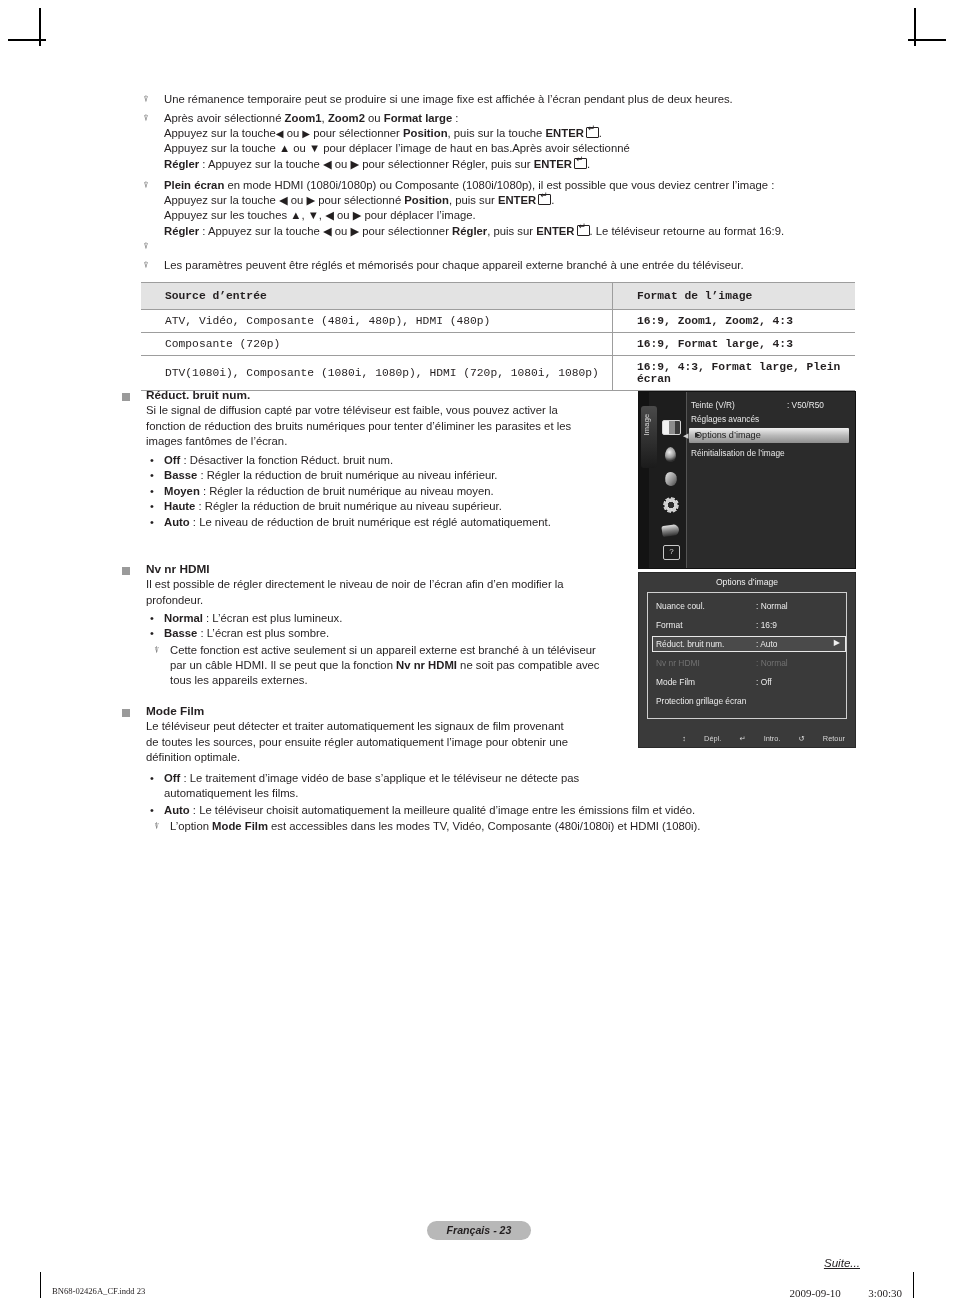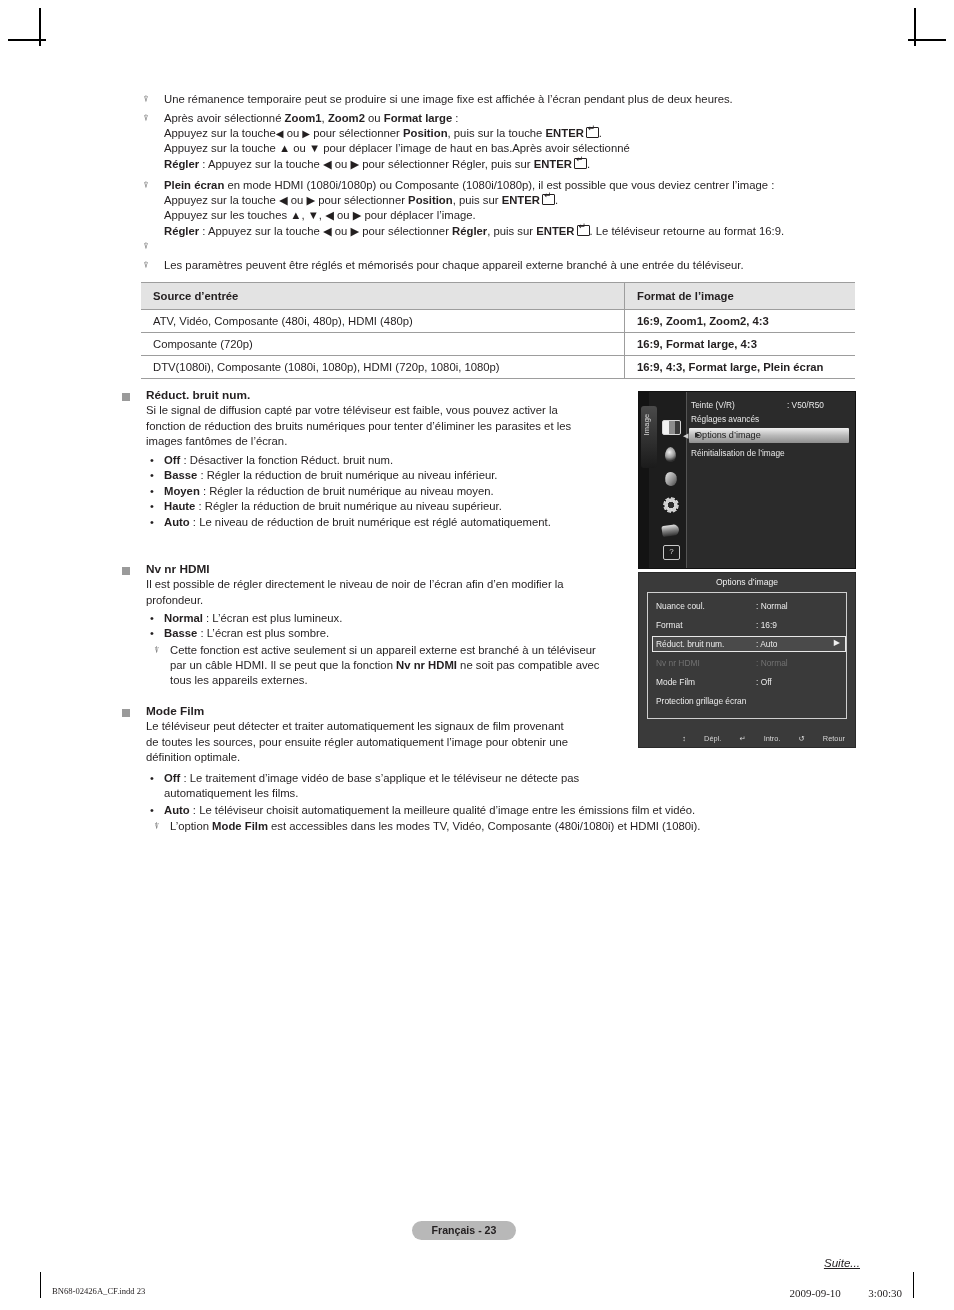--- a/index.html
+++ b/index.html
@@ -28,22 +28,22 @@
   }
   .ent:after{
     content:"\21B5";position:absolute;left:1px;top:-4px;font-size:9px;
     line-height:9px;color:#231f20;
   }
   .arr{font-size:10px;line-height:1;}
 
   
   .tbl{position:absolute;border-collapse:collapse;border-spacing:0;}
   .tbl td,.tbl th{
-    font-size:11.3px;padding:5px 0 5px 12px;text-align:left;
-    border-bottom:1px solid #9d9d9d;vertical-align:middle;font-weight:normal;
+    font-size:11.3px;padding:5px 0 5px 24px;text-align:left;
+    border-bottom:1px solid #9d9d9d;vertical-align:middle;font-weight:normal;font-family:Liberation Mono, monospace;
   }
   .tbl thead th{background:#e3e3e3;font-weight:bold;border-top:1px solid #9d9d9d;
     border-bottom:1px solid #9d9d9d;padding-top:7px;padding-bottom:7px;}
   .tbl .c2{border-left:1px solid #9d9d9d;width:218px;font-weight:bold;}
   .tbl thead .c2{font-weight:bold;}
 
   
   .sec{position:absolute;width:500px;}
   .sq{
     position:absolute;left:0;top:5px;width:8px;height:8px;background:#9a9a9a;
@@ -130,23 +130,24 @@
     color:#d5d5d5;font-size:7.4px;
   }
   .osd2 .foot span{margin-left:16px;}
 
   
   .suite{
     position:absolute;right:94px;top:1256px;font-size:11.6px;font-style:italic;
     text-decoration:underline;
   }
   .pagebadge{
-    position:absolute;left:412px;top:1221px;width:104px;height:19px;background:#b8b8b8;
+    position:absolute;left:427px;top:1221px;width:104px;height:19px;background:#b8b8b8;
     border-radius:10px;color:#231f20;font-size:10.6px;font-weight:bold;text-align:center;
     line-height:19px;
+    font-style:italic;
   }
   .fmark{position:absolute;width:1px;height:26px;background:#000;top:1272px;}
   .fleft{position:absolute;left:52px;top:1286px;font-size:8.6px;
          font-family:"Liberation Serif","DejaVu Serif",serif;}
   .fright{position:absolute;right:52px;top:1286px;font-size:11px;
          font-family:"Liberation Serif","DejaVu Serif",serif;}
 </style>
 </head>
 <body>
 
@@ -173,21 +174,21 @@
       <b>Régler</b><span> : Appuyez sur la touche ◀ ou ▶ pour sélectionner Régler, puis sur </span><b>ENTER</b><span class="ent"></span>.
     </div>
   </div>
 
   <div class="noteicon" style="left:140px;top:178px;">⍒</div>
   <div class="note" style="left:164px;top:178px;width:700px;">
     <div>
       <b>Plein écran</b><span> en mode HDMI (1080i/1080p) ou Composante (1080i/1080p), il est possible que vous deviez centrer l’image :</span>
     </div>
     <div>
-      <span>Appuyez sur la touche ◀ ou ▶ pour sélectionner </span><b>Position</b><span>, puis sur </span><b>ENTER</b><span class="ent"></span>.
+      <span>Appuyez sur la touche ◀ ou ▶ pour sélectionné </span><b>Position</b><span>, puis sur </span><b>ENTER</b><span class="ent"></span>.
     </div>
     <div>Appuyez sur les touches ▲, ▼, ◀ ou ▶ pour déplacer l’image.</div>
     <div>
       <b>Régler</b><span> : Appuyez sur la touche ◀ ou ▶ pour sélectionner </span><b>Régler</b><span>, puis sur </span><b>ENTER</b><span class="ent"></span><span>. Le téléviseur retourne au format 16:9.</span>
     </div>
   </div>
 
   <div class="noteicon" style="left:140px;top:239px;">⍒</div>
 
   <div class="noteicon" style="left:140px;top:258px;">⍒</div>

